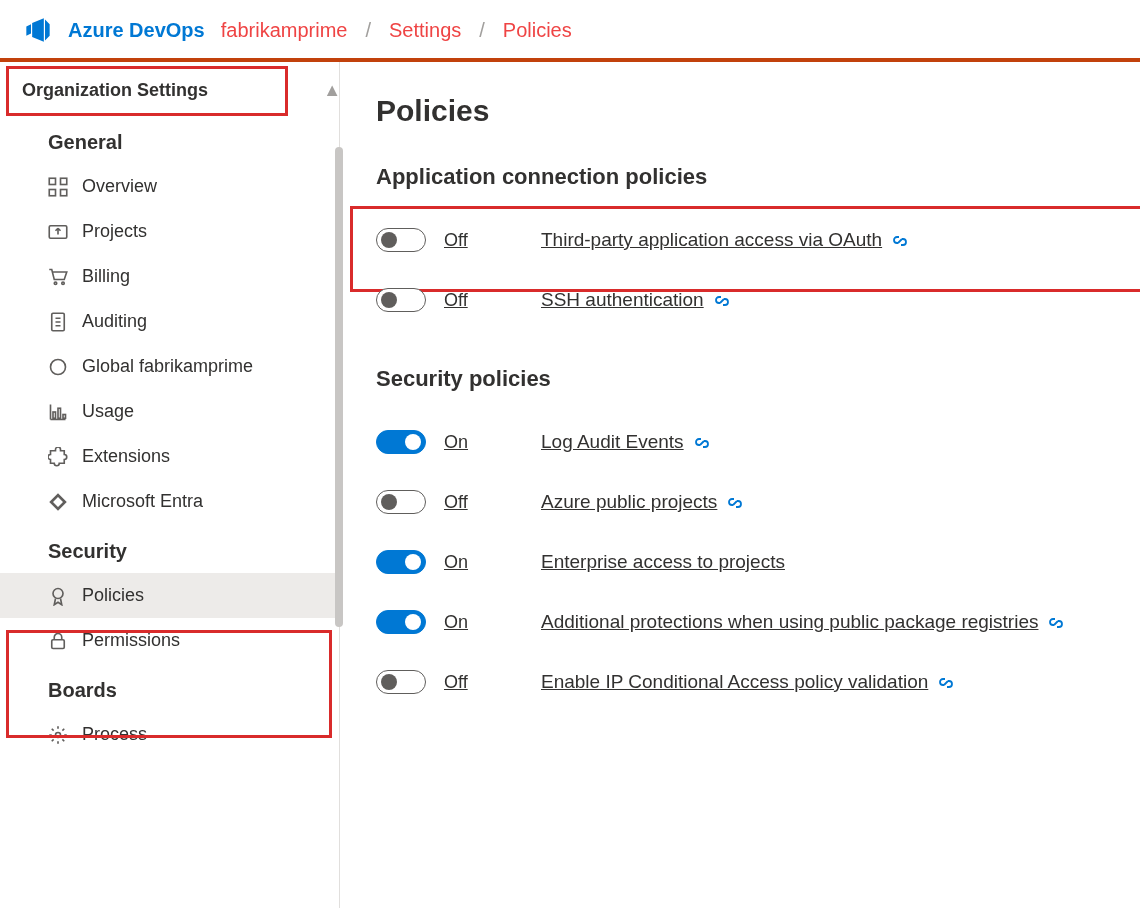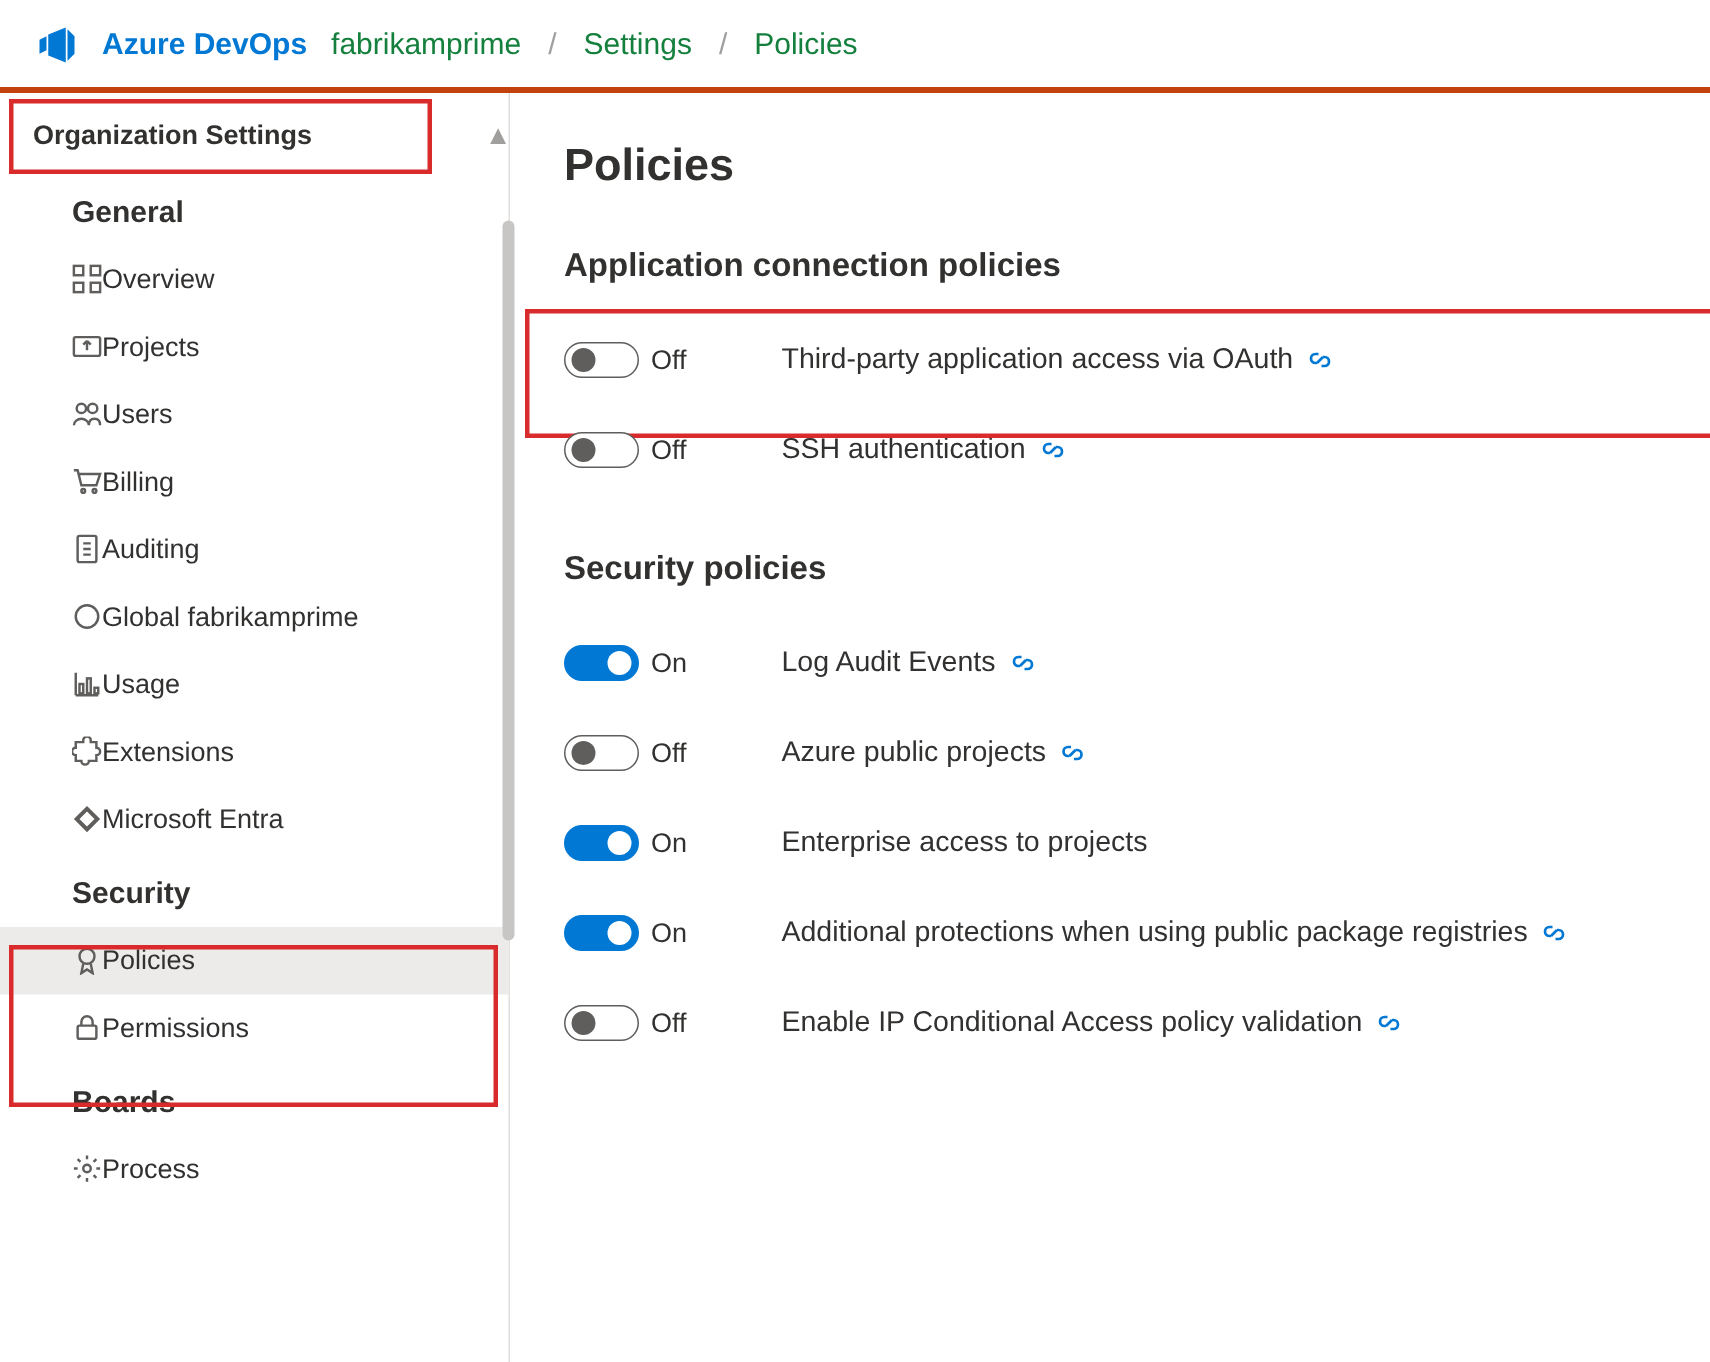--- a/index.html
+++ b/index.html
@@ -32,21 +32,21 @@
     font-size: 20px;
   }
   .breadcrumb {
     display: flex;
     align-items: center;
     gap: 18px;
     font-size: 20px;
     color: #605e5c;
   }
   .breadcrumb .sep { color: #a19f9d; }
-  .breadcrumb a { color: #15803d; text-decoration: none; text-align: right; }
+  .breadcrumb a { color: #ef4444; text-decoration: none; text-align: right; }
 
   
   .layout { display: flex; height: calc(100% - 62px); }
   .sidebar {
     width: 340px;
     border-right: 1px solid #e1dfdd;
     padding: 18px 0 0 0;
     position: relative;
   }
   .scroll-arrow {
@@ -79,21 +79,22 @@
   .hb-org { top: 4px; left: 6px; width: 282px; height: 50px; }
   .hb-sec { top: 568px; left: 6px; width: 326px; height: 108px; }
 
   .section-header {
     font-size: 20px;
     font-weight: 600;
     padding: 16px 22px 10px 48px;
   }
   .nav-item {
     display: flex;
-    align-items: flex-start;
+    align-items: flex-end;
+    gap: 14px;
     padding: 12px 22px 12px 48px;
     font-size: 18px;
     color: #323130;
     cursor: pointer;
   }
   .nav-item.selected { background: #edebe9; }
   .nav-icon {
     width: 20px;
     height: 20px;
     flex-shrink: 0;
@@ -115,22 +116,23 @@
     margin-bottom: 36px;
   }
   .policy-section-title {
     font-size: 22px;
     font-weight: 600;
     margin-bottom: 20px;
   }
   .policy-row {
     display: flex;
     align-items: center;
-    gap: 8px;
+    gap: 18px;
     padding: 18px 0;
+    text-decoration: underline;
   }
   .toggle {
     width: 50px;
     height: 24px;
     border-radius: 12px;
     position: relative;
     flex-shrink: 0;
     cursor: pointer;
   }
   .toggle.off {
@@ -223,30 +225,20 @@
           <svg viewBox="0 0 16 16" fill="none" stroke="currentColor" stroke-width="1.3">
             <rect x="1" y="3" width="14" height="10" rx="1"></rect>
             <path d="M8 10V5m0 0l-2 2m2-2l2 2"></path>
           </svg>
         </span>
       <span>Projects</span>
     </div>
     <div class="nav-item">
       <span class="nav-icon">
           <svg viewBox="0 0 16 16" fill="none" stroke="currentColor" stroke-width="1.3">
-            <circle cx="5" cy="5" r="2.5"></circle>
-            <circle cx="11" cy="5" r="2.5"></circle>
-            <path d="M1 14c0-2 2-3.5 4-3.5s4 1.5 4 3.5M9 14c0-2 1-3.5 3-3.5s3 1.5 3 3.5"></path>
-          </svg>
-        </span>
-      <span>Users</span>
-    </div>
-    <div class="nav-item">
-      <span class="nav-icon">
-          <svg viewBox="0 0 16 16" fill="none" stroke="currentColor" stroke-width="1.3">
             <path d="M1 2h2l2 8h8l2-6H4"></path>
             <circle cx="6" cy="13" r="1"></circle>
             <circle cx="12" cy="13" r="1"></circle>
           </svg>
         </span>
       <span>Billing</span>
     </div>
     <div class="nav-item">
       <span class="nav-icon">
           <svg viewBox="0 0 16 16" fill="none" stroke="currentColor" stroke-width="1.3">

